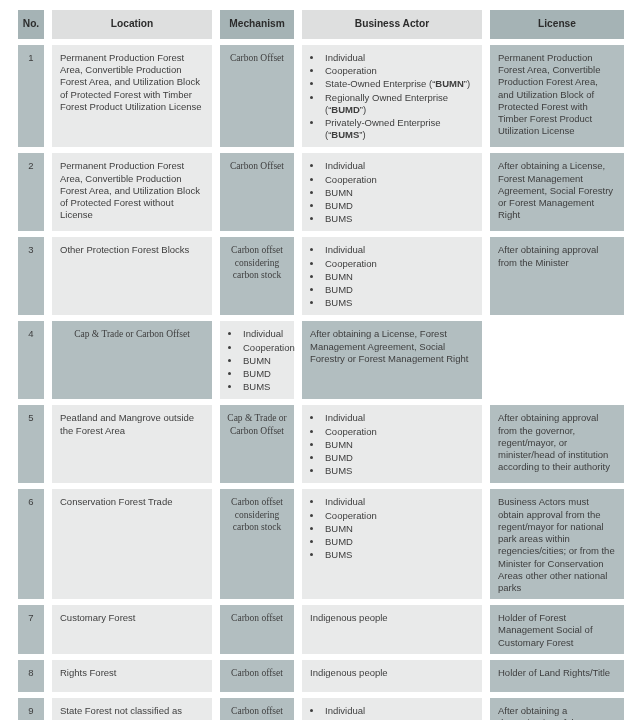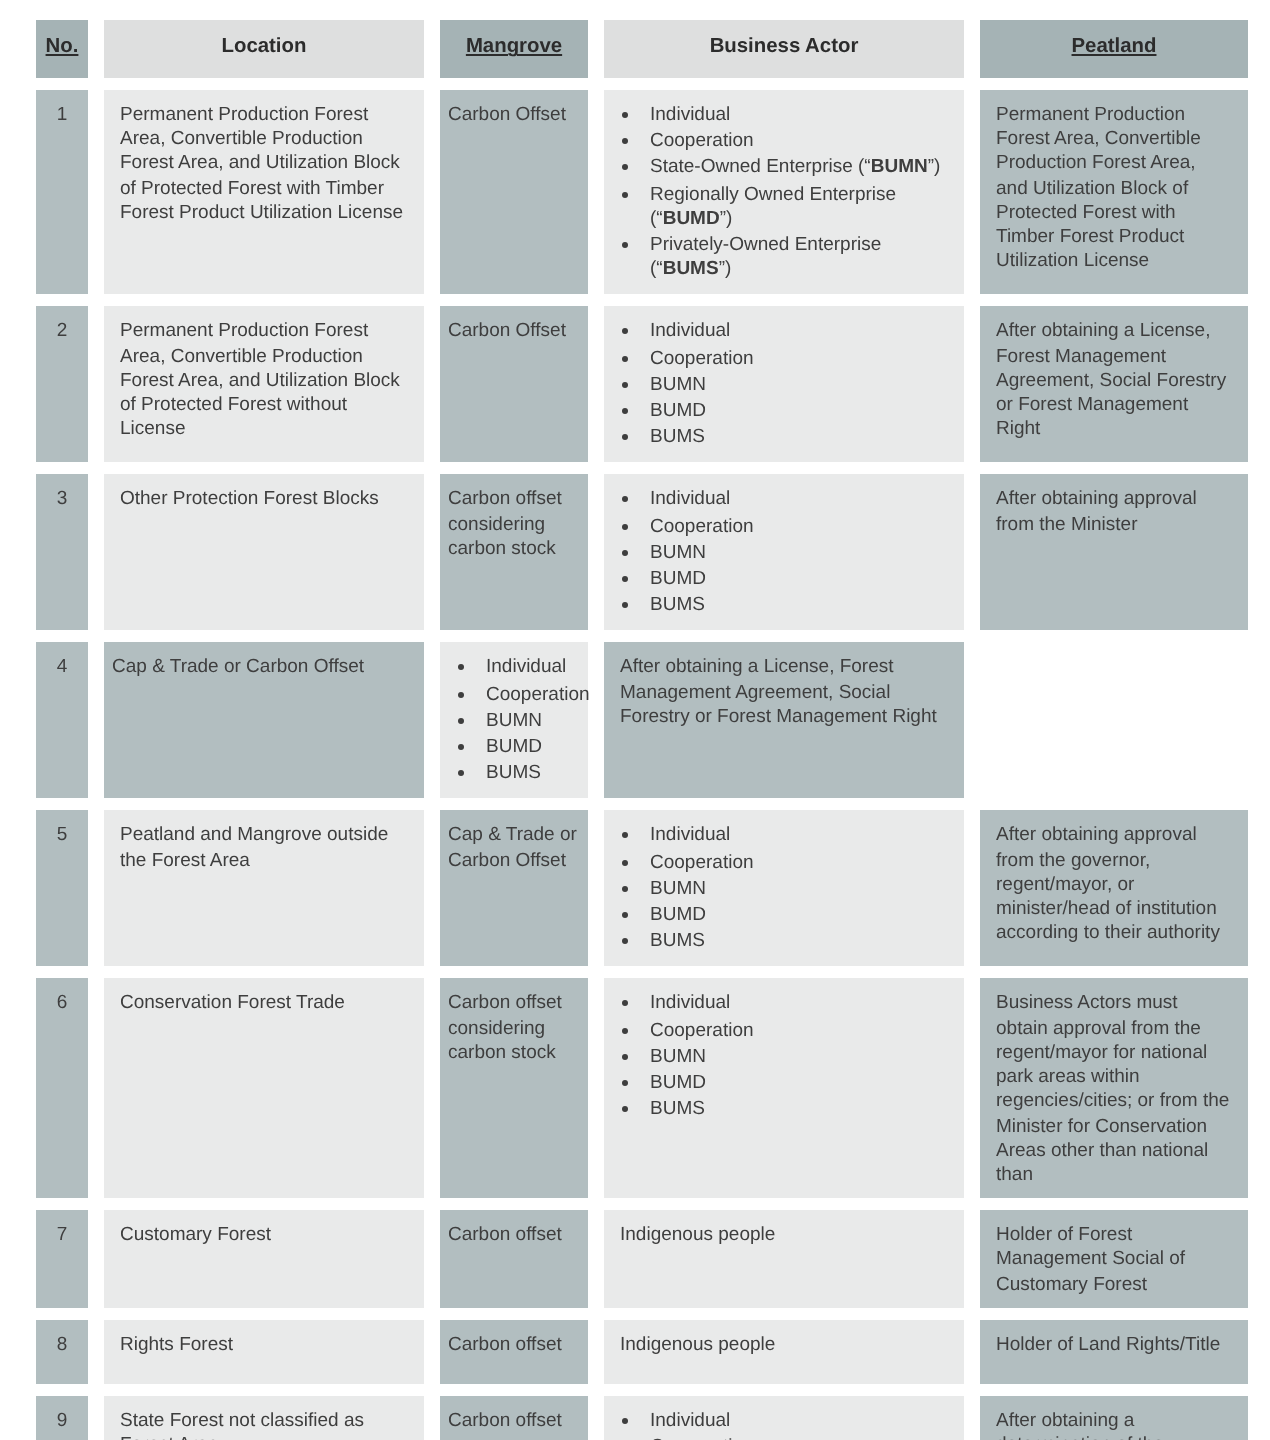--- a/index.html
+++ b/index.html
@@ -31,49 +31,49 @@
     display: flex;
     align-items: center;
     justify-content: center;
     text-align: center;
     font-weight: bold;
     font-size: 10.2px;
     color: var(--header-text, #2c2c2c);
     min-height: 29px;
     padding: 4px;
   }
-  .head.dark  { background: var(--head-dark,  #a5b3b5); text-decoration: underline; }
+  .head.dark  { background: var(--head-dark,  #a5b3b5); }
   .head.light { background: var(--head-light, #dedfdf); }
   .body.dark  { background: var(--cell-dark,  #b2bec0); }
   .body.light { background: var(--cell-light, #e9eaea); }
 
   .row { min-height: 32px; }
 
   .body.col-no { text-align: center; padding: 7px 2px 5px 2px; }
-  .body.col-mechanism { padding: 7px 4px 5px 4px; }
+  .body.col-mechanism { text-align: center; padding: 7px 4px 5px 4px; font-family: Liberation Serif, serif; }
 
   .bullets {
     margin: 0;
     padding: 0 0 0 13px;
     list-style: disc;
   }
   .bullets li { margin: 0 0 1px 0; padding-left: 2px; }
 
   strong { font-weight: bold; }
 </style>
 </head>
 <body style="background: rgb(255, 255, 255);">
 
 <div class="page">
   <div class="grid" id="header-row">
       <div class="cell head dark col-no">No.</div>
       <div class="cell head light col-location">Location</div>
-      <div class="cell head dark col-mechanism">Mangrove</div>
+      <div class="cell head dark col-mechanism">Mechanism</div>
       <div class="cell head light col-business-actor">Business Actor</div>
-      <div class="cell head dark col-legality">Peatland</div>
+      <div class="cell head dark col-legality">License</div>
     </div>
   <div id="table-body">
       <div class="grid row">
         <div class="cell body dark col-no">1</div>
         <div class="cell body light col-location">Permanent Production Forest Area, Convertible Production Forest Area, and Utilization Block of Protected Forest with Timber Forest Product Utilization License</div>
         <div class="cell body dark col-mechanism">Carbon Offset</div>
         <div class="cell body light col-business-actor">
           <ul class="bullets">
             <li>Individual</li>
             <li>Cooperation</li>
@@ -149,21 +149,21 @@
         <div class="cell body dark col-mechanism">Carbon offset considering carbon stock</div>
         <div class="cell body light col-business-actor">
           <ul class="bullets">
             <li>Individual</li>
             <li>Cooperation</li>
             <li>BUMN</li>
             <li>BUMD</li>
             <li>BUMS</li>
           </ul>
         </div>
-        <div class="cell body dark col-legality">Business Actors must obtain approval from the regent/mayor for national park areas within regencies/cities; or from the Minister for Conservation Areas other than national than</div>
+        <div class="cell body dark col-legality">Business Actors must obtain approval from the regent/mayor for national park areas within regencies/cities; or from the Minister for Conservation Areas other other national parks</div>
       </div>
       <div class="grid row">
         <div class="cell body dark col-no">7</div>
         <div class="cell body light col-location">Customary Forest</div>
         <div class="cell body dark col-mechanism">Carbon offset</div>
         <div class="cell body light col-business-actor">Indigenous people</div>
         <div class="cell body dark col-legality">Holder of Forest Management Social of Customary Forest</div>
       </div>
       <div class="grid row">
         <div class="cell body dark col-no">8</div>

